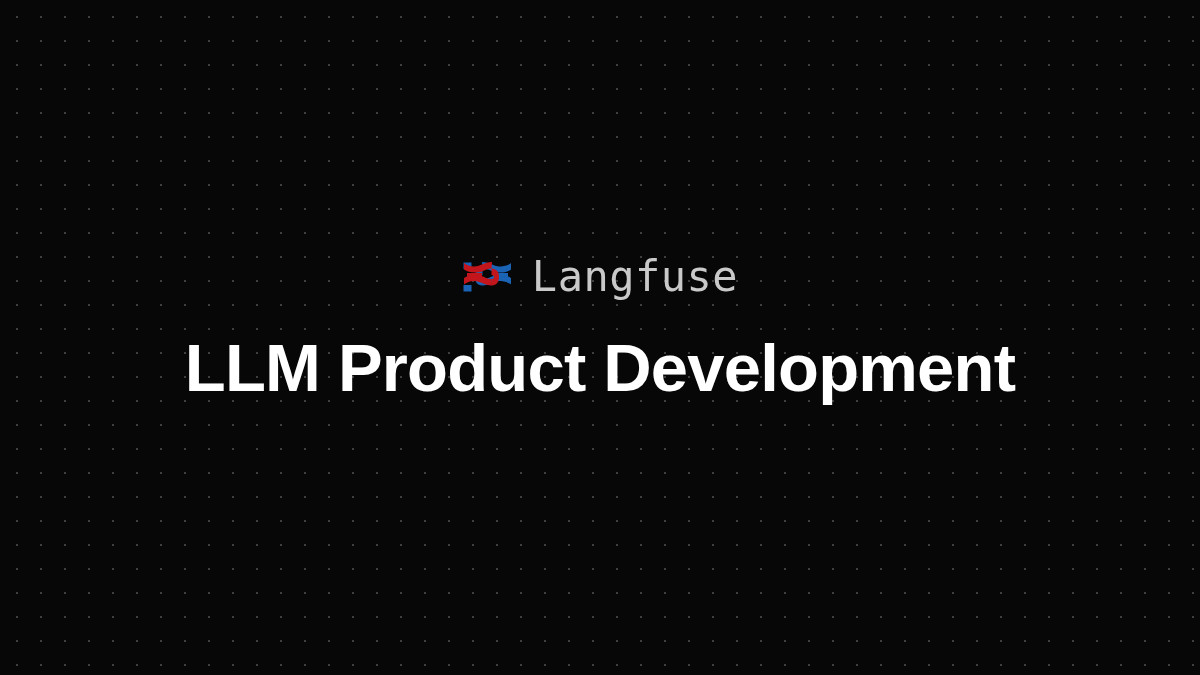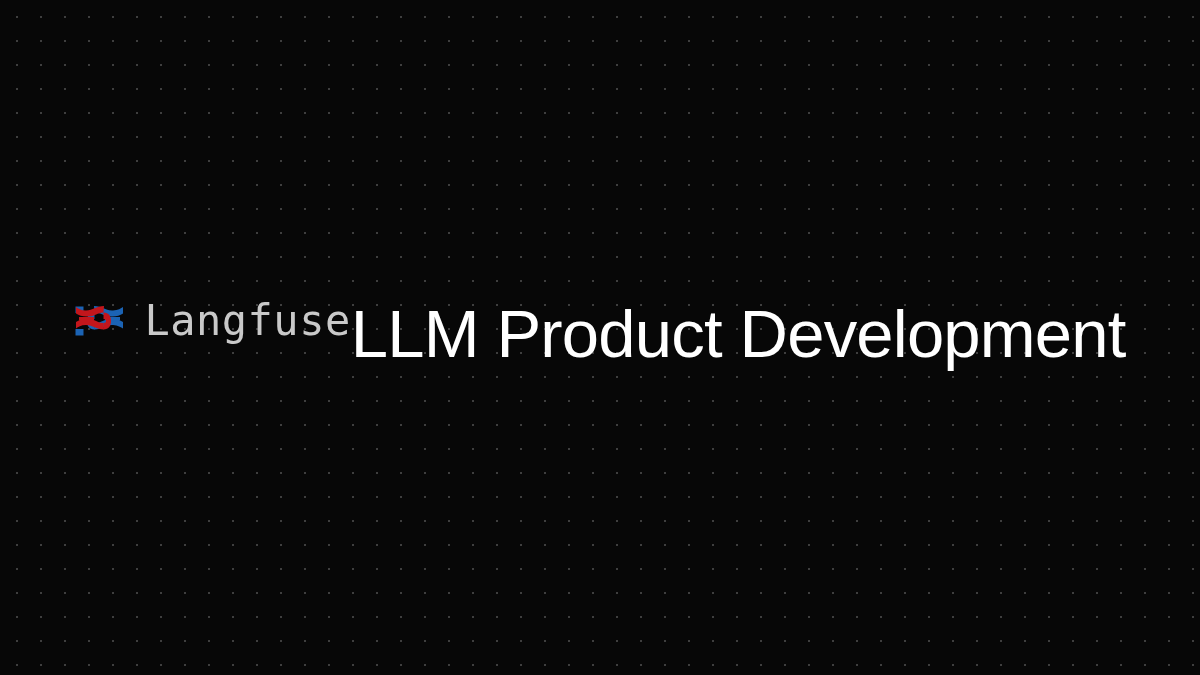--- a/index.html
+++ b/index.html
@@ -47,21 +47,21 @@
     pointer-events: none;
     z-index: 0;
   }
 
   
   .content {
     position: relative;
     z-index: 1;
     width: 1124px;
     display: flex;
-    flex-direction: row;
+    flex-direction: column;
     align-items: center;
     justify-content: center;
     margin-top: -8px;
   }
 
   
   .brand-lockup {
     display: flex;
     flex-direction: row;
     align-items: center;
@@ -86,21 +86,21 @@
     color: #c9c9c9;
     white-space: nowrap;
   }
 
   
   .headline {
     margin: 0;
     padding: 0;
     font-family: "Liberation Sans", sans-serif;
     font-size: 67px;
-    font-weight: 400;
+    font-weight: 700;
     line-height: 88px;
     letter-spacing: -0.8px;
     color: #ffffff;
     text-align: center;
     white-space: nowrap;
   }
 
   .headline-line {
     display: block;
   }

